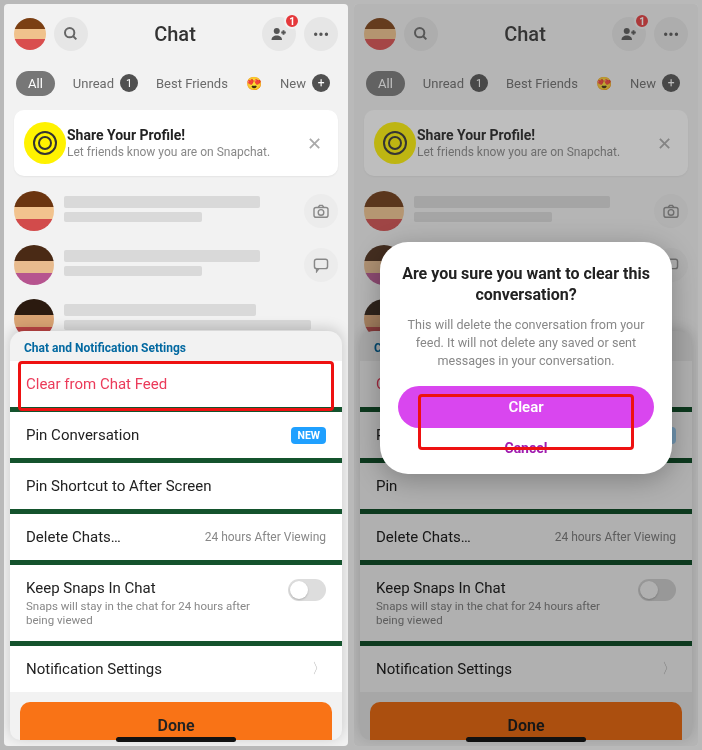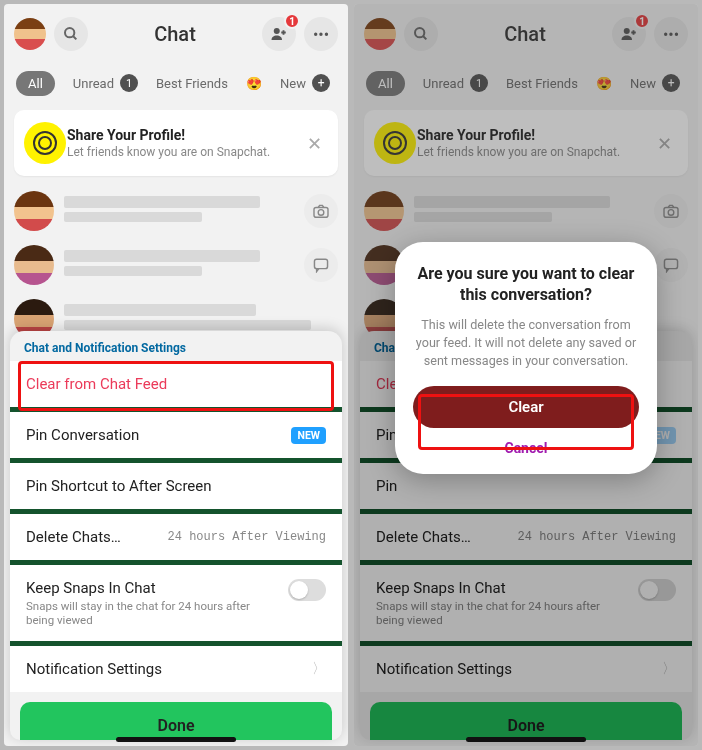--- a/index.html
+++ b/index.html
@@ -134,50 +134,50 @@
     display:flex; align-items:center; justify-content:space-between;
     font-size:15px; color:#222;
   }
   .row:last-child { border-bottom:none; }
   .row .sub { font-size:11.5px; color:#888; margin-top:2px; display:block; }
   .row.danger { color:#eb3b5a; }
   .new-badge {
     background:#1fa0ff; color:#fff; font-size:10.5px; font-weight:700;
     padding:2px 6px; border-radius:4px;
   }
-  .tiny-right { font-size:12px; color:#888;font-family:Liberation Mono, monospace; }
+  .tiny-right { font-size:12px; color:#888; }
   .toggle {
     width:38px; height:22px; border-radius:12px; background:#ddd; position:relative;
   }
   .toggle::after{
     content:''; position:absolute; top:2px; left:2px; width:18px; height:18px;
     background:#fff; border-radius:50%; box-shadow:0 1px 2px rgba(0,0,0,.2);
   }
   .chev { color:#bbb; font-size:14px; }
   .done-btn {
-    margin:10px; background:#22c55e; border-radius:10px;
+    margin:10px; background:#f97316; border-radius:10px;
     text-align:center; padding:14px 0; font-size:16px; font-weight:600; color:#222;
   }
   .highlight-red {
     outline: 3px solid #e11; outline-offset:-3px; border-radius:4px;
     position:absolute; pointer-events:none;
   }
   .dimmer {
     position:absolute; inset:0; background:rgba(0,0,0,.25);
   }
   .alert {
     position:absolute; left:50%; top:238px; transform:translateX(-50%);
-    width:262px; background:#fff; border-radius:28px;
+    width:292px; background:#fff; border-radius:28px;
     padding: 22px 18px 18px; text-align:center;
     box-shadow:0 6px 28px rgba(0,0,0,.28);
   }
   .alert h3 { font-size:16px; font-weight:700; color:#222; margin-bottom:10px; line-height:1.3;}
   .alert p  { font-size:12.6px; color:#888; line-height:1.45; margin-bottom:16px;}
   .alert-btn {
-    background:#7f1d1d; color:#fff; font-size:15px; font-weight:600;
+    background:#d946ef; color:#fff; font-size:15px; font-weight:600;
     padding:12px 0; border-radius:24px; margin-bottom:12px;
   }
   .alert-cancel { font-size:14px; font-weight:700; color:#a21caf; }
   .home-indicator {
     position:absolute; bottom:4px; left:50%; transform:translateX(-50%);
     width:120px; height:5px; background:#111; border-radius:3px;
   }
   
   .phone.dim .share-card, .phone.dim .conv, .phone.dim .top, .phone.dim .filters { filter:opacity(.9); }
   .phone .sheet.dim { filter: brightness(.92);}

